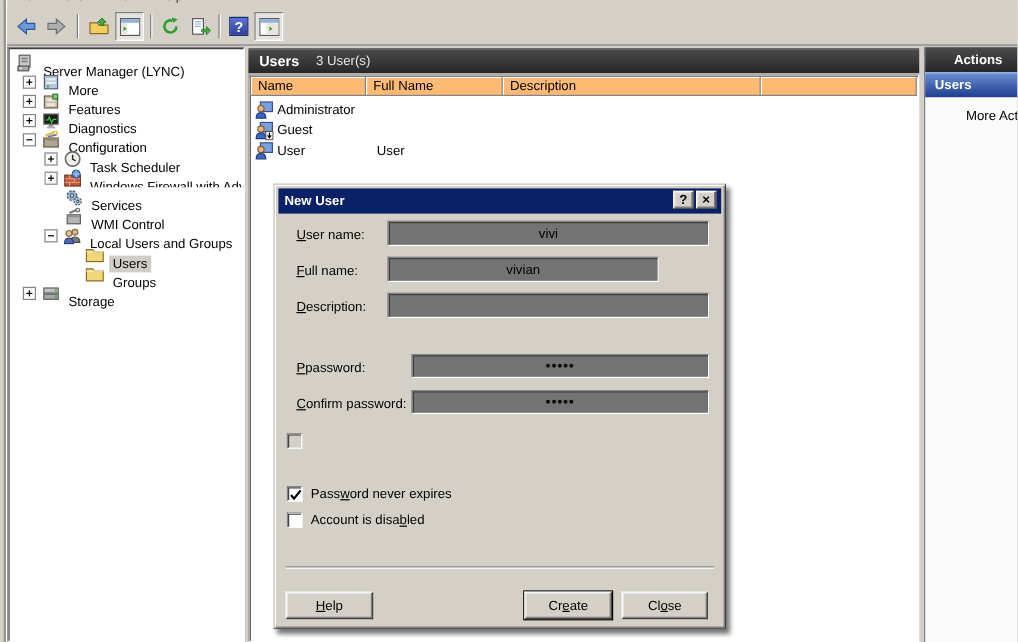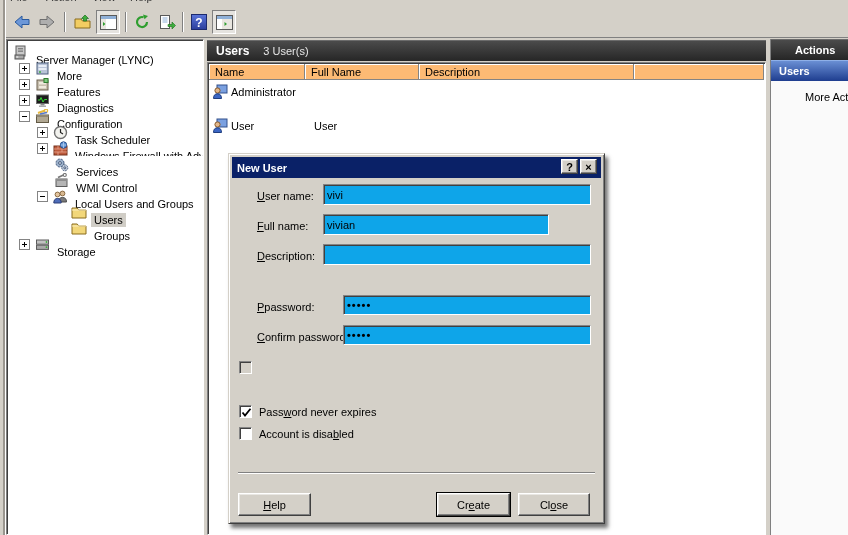--- a/index.html
+++ b/index.html
@@ -63,24 +63,24 @@
   .moreact { position:absolute; left:34px; top:52px; white-space:nowrap; }
 
   
   .dialog { position:absolute; left:228px; top:153px; width:377px; height:371px; background:#d4d0c8;
             border:1px solid; border-color:#d4d0c8 #404040 #404040 #d4d0c8;
             box-shadow: inset 1px 1px 0 #fff, inset -1px -1px 0 #808080, 3px 4px 4px rgba(0,0,0,.55); z-index:10; }
   .dtitle { position:absolute; left:3px; top:3px; right:3px; height:21px; background:#0a2167;
             color:#fff; font-weight:bold; display:flex; align-items:center; padding-left:5px; }
   .dtbtn { position:absolute; top:5px; width:17px; height:15px; font-weight:bold; font-size:11px;
            text-align:center; line-height:14px; color:#000; font-family:"Liberation Sans",sans-serif; }
-  .dlabel { position:absolute; left:28px; }
-  .dinput { position:absolute; height:21px; background:#0ea5e9; border:1px solid; border-color:#848484 #fff #fff #848484;
+  .dlabel { position:absolute; left:18px; }
+  .dinput { position:absolute; height:21px; background:#737373; border:1px solid; border-color:#848484 #fff #fff #848484;
             box-shadow: inset 1px 1px 0 #404040; font-family:"Liberation Sans",sans-serif; font-size:11px;
-            padding:0 3px; outline:none; }
+            padding:0 3px; outline:none;text-align:center; }
   .pw { font-size:11px; font-weight:bold; letter-spacing:1px; }
   .cbrow { position:absolute; left:10px; display:flex; align-items:center; }
   .cbox { width:13px; height:13px; background:#fff; border:1px solid; border-color:#848484 #fff #fff #848484;
           box-shadow: inset 1px 1px 0 #404040; margin-right:7px; flex:none; position:relative; }
   .cbox.disabled { background:#d4d0c8; }
   .cbox.checked svg { position:absolute; left:1px; top:1px; }
   .cblabel.disabled { color:#868686; text-shadow:1px 1px 0 #fff; }
   .dsep { position:absolute; left:9px; right:9px; height:2px; border-top:1px solid #808080; border-bottom:1px solid #fff; }
   .dbtn { position:absolute; height:23px; font-family:"Liberation Sans",sans-serif; font-size:11px;
           display:flex; align-items:center; justify-content:center; }
@@ -346,20 +346,33 @@
           <span class="uicon"><svg width="16" height="16" viewBox="0 0 16 16">
               <rect x="5" y="1" width="10" height="8" fill="#7aa0e0" stroke="#33508c"></rect>
               <circle cx="5.5" cy="6.5" r="2.6" fill="#e2b88c" stroke="#8a5a2a"></circle>
               <path d="M1.5 14.5 Q1.5 9.8 5.5 9.8 Q9.5 9.8 9.5 14.5 Z" fill="#3b66c4" stroke="#203e80"></path>
             </svg></span>
       <span>Administrator</span>
         </span>
       <span class="c2"></span>
     </div>
 
+    <div class="lrow" style="top:37px">
+      <span class="c1">
+          <span class="uicon"><svg width="16" height="16" viewBox="0 0 16 16">
+              <rect x="5" y="1" width="10" height="8" fill="#7aa0e0" stroke="#33508c"></rect>
+              <circle cx="5.5" cy="6.5" r="2.6" fill="#e2b88c" stroke="#8a5a2a"></circle>
+              <path d="M1.5 14.5 Q1.5 9.8 5.5 9.8 Q9.5 9.8 9.5 14.5 Z" fill="#3b66c4" stroke="#203e80"></path>
+              <rect x="9.5" y="8.5" width="6" height="7" fill="#fff" stroke="#555"></rect>
+              <path d="M12.5 9.5 V13 M11 11.8 L12.5 13.6 L14 11.8" stroke="#000" fill="none"></path>
+            </svg></span>
+      <span>Guest</span>
+        </span>
+      <span class="c2"></span>
+    </div>
 
     <div class="lrow" style="top:54px">
       <span class="c1">
           <span class="uicon"><svg width="16" height="16" viewBox="0 0 16 16">
               <rect x="5" y="1" width="10" height="8" fill="#7aa0e0" stroke="#33508c"></rect>
               <circle cx="5.5" cy="6.5" r="2.6" fill="#e2b88c" stroke="#8a5a2a"></circle>
               <path d="M1.5 14.5 Q1.5 9.8 5.5 9.8 Q9.5 9.8 9.5 14.5 Z" fill="#3b66c4" stroke="#203e80"></path>
             </svg></span>
       <span>User</span>
         </span>

